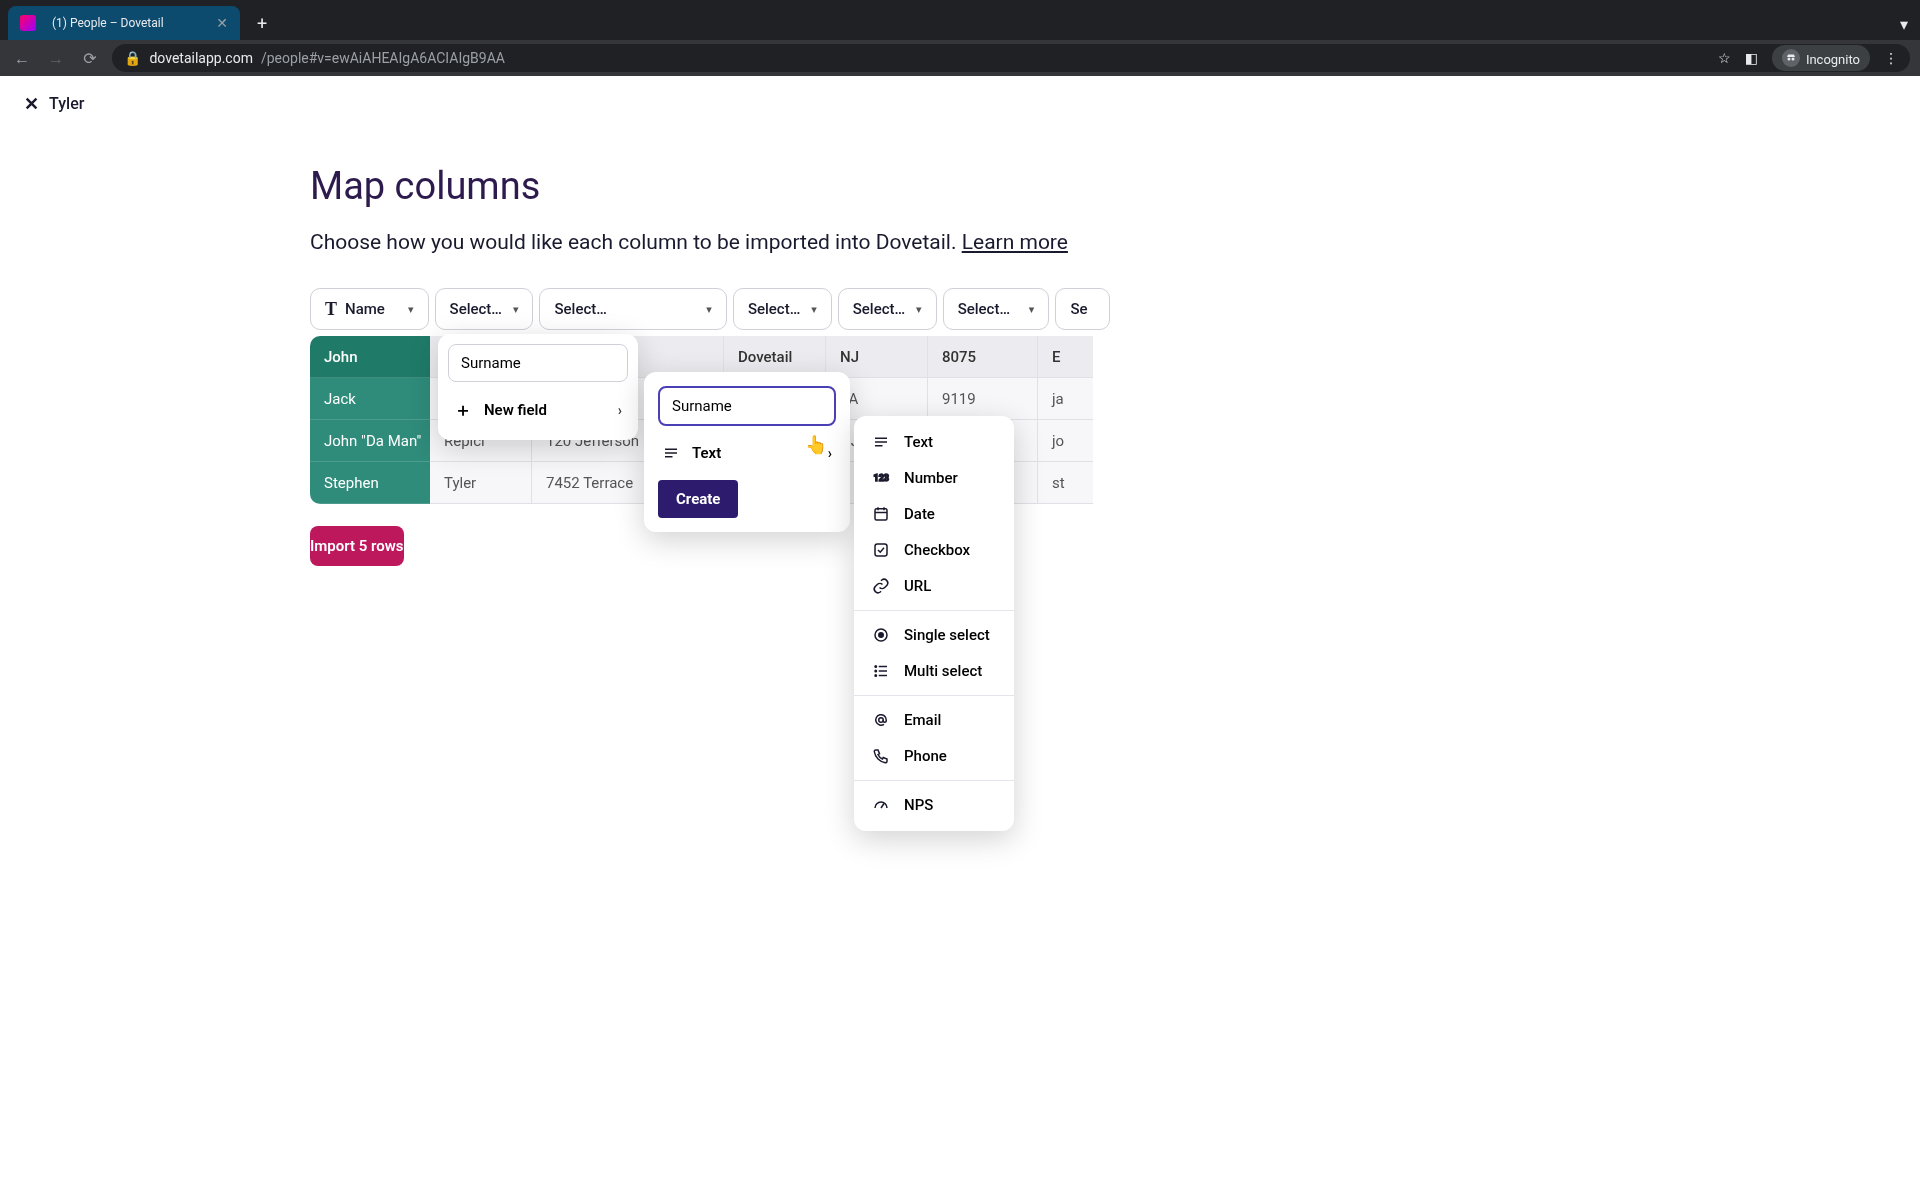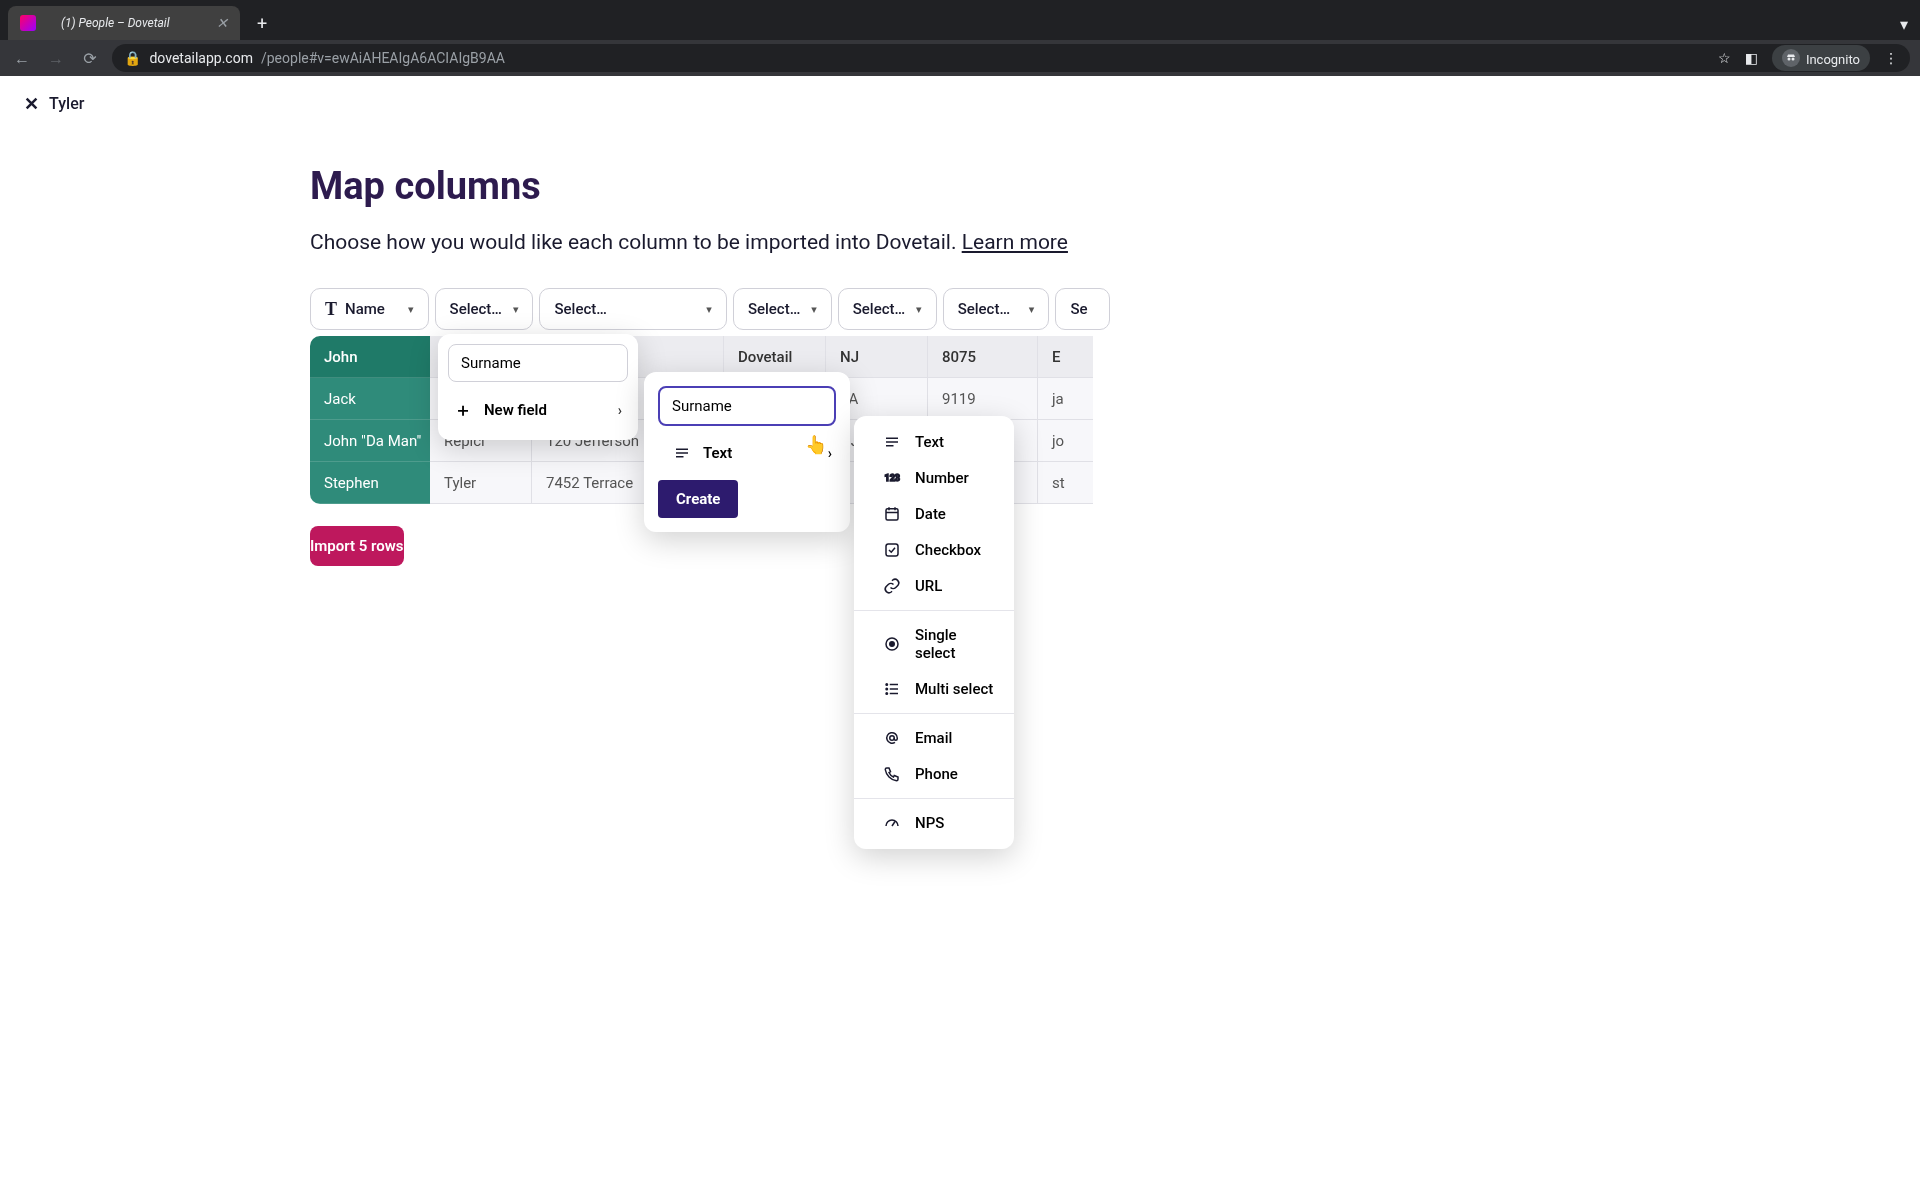--- a/index.html
+++ b/index.html
@@ -1,42 +1,42 @@
 <!DOCTYPE html>
 <html><head>
 <meta charset="utf-8">
 <style>
   * { box-sizing: border-box; margin: 0; padding: 0; font-family: -apple-system, BlinkMacSystemFont, "Segoe UI", Roboto, sans-serif; }
   body { width: 1920px; height: 1200px; background: #fff; overflow: hidden; }
 
   
   .chrome { background: #202124; height: 76px; display: flex; flex-direction: column; }
   .tabbar { display: flex; align-items: flex-end; height: 40px; padding-left: 8px; }
-  .tab { background: #404040; color: #e8eaed; height: 34px; display: flex; align-items: center; padding: 0 12px; border-radius: 8px 8px 0 0; width: 232px; gap: 25px; font-size: 12px; font-style: italic; }
+  .tab { background: #0c4a6e; color: #e8eaed; height: 34px; display: flex; align-items: center; padding: 0 12px; border-radius: 8px 8px 0 0; width: 232px; gap: 16px; font-size: 12px; }
   .tab .favicon { width: 16px; height: 16px; background: linear-gradient(135deg,#f06,#90f); border-radius: 3px; }
   .tab .tabtitle { flex: 1; overflow: hidden; white-space: nowrap; text-overflow: ellipsis; }
   .tab .tabclose { color: #9aa0a6; font-size: 14px; cursor: pointer; }
   .newtab { color: #e8eaed; width: 28px; height: 28px; display:flex; align-items:center; justify-content:center; font-size:18px; margin-left:8px; margin-bottom:3px; border-radius:50%; }
   .wincontrols { margin-left:auto; margin-right:12px; color:#e8eaed; display:flex; gap:18px; align-items:center; margin-bottom:6px;}
   .addrrow { background:#35363a; height:36px; display:flex; align-items:center; padding:0 10px; gap:10px; }
   .navicon { color:#9aa0a6; width:24px; text-align:center; font-size:16px; }
   .addrbar { flex:1; background:#202124; border-radius:20px; height:28px; display:flex; align-items:center; padding:0 12px; gap:8px; color:#9aa0a6; font-size:14px; }
   .addrbar .domain { color:#e8eaed; }
   .addrright { margin-left:auto; display:flex; gap:14px; align-items:center; color:#e8eaed; font-size:14px;}
   .incogbadge { display:flex; align-items:flex-end; gap:6px; background:#3c4043; padding:4px 10px; border-radius:16px; font-size:13px;}
   .incogicon { width:18px; height:18px; border-radius:50%; background:#5f6368; display:flex; align-items:center; justify-content:center; }
 
   
   .closebar { height:56px; display:flex; align-items:center; padding:0 24px; gap:12px; border-bottom:1px solid transparent; }
   .closebtn { display:flex; align-items:center; gap:10px; color:#1a1a2e; font-size:16px; font-weight:500; cursor:pointer; }
   .closex { font-size:18px; font-weight:600; }
 
   
   .content { padding: 32px 0 0 310px; position:relative; }
-  h1 { font-size:38px; font-weight:700; color:#2d1b4e; margin-bottom:22px; }
+  h1 { font-size:38px; font-weight:400; color:#2d1b4e; margin-bottom:22px; }
   .subtitle { font-size:21px; color:#1a1a2e; margin-bottom:34px; }
   .subtitle a { color:#1a1a2e; text-decoration:underline; cursor:pointer; }
 
   .tablewrap { position:relative; width:800px; }
   .headers { display:flex; gap:6px; margin-bottom:6px; }
   .hdr { background:#fff; border:1px solid #d0d0d8; border-radius:10px; height:42px; display:flex; align-items:center; padding:0 14px; gap:8px; font-size:15px; font-weight:500; color:#1a1a2e; cursor:pointer; }
   .hdr.first { width:120px; }
   .hdr .caret { margin-left:auto; font-size:11px; color:#555; }
   .hdr.sel2 { width:100px; }
   .hdr.sel3 { width:190px; }
@@ -72,21 +72,21 @@
 
   .pop2 { left:334px; top:84px; width:206px; padding:14px; }
   .pop2 input { width:100%; border:2px solid #4b3fb5; border-radius:8px; padding:9px 12px; font-size:15px; margin-bottom:10px; outline:none; }
   .pop2 .typeopt { display:flex; align-items:center; gap:12px; padding:8px 4px; font-size:15px; font-weight:600; cursor:pointer; }
   .pop2 .typeopt .chev { margin-left:auto; font-size:14px; }
   .pop2 .createbtn { margin-top:10px; background:#2d1b6e; color:#fff; border:none; border-radius:4px; padding:10px 18px; font-size:15px; font-weight:700; cursor:pointer; }
 
   .pop3 { left:544px; top:128px; width:160px; padding:8px 0; }
   .pop3 .opt { display:flex; align-items:center; gap:14px; padding:9px 18px; font-size:15px; font-weight:500; cursor:pointer; }
   .pop3 .divider { height:1px; background:#e4e4ea; margin:6px 0; }
-  .opticon { width:18px; height:18px; display:flex; align-items:center; justify-content:center;margin-left:11px; }
+  .opticon { width:18px; height:18px; display:flex; align-items:center; justify-content:center; }
   .opticon svg { width:18px; height:18px; stroke:#1a1a2e; stroke-width:2; fill:none; }
 
   .cursor { position:absolute; left:495px; top:146px; font-size:18px; pointer-events:none; }
 </style>
 </head>
 <body>
 
 <div class="chrome">
   <div class="tabbar">
     <div class="tab">

